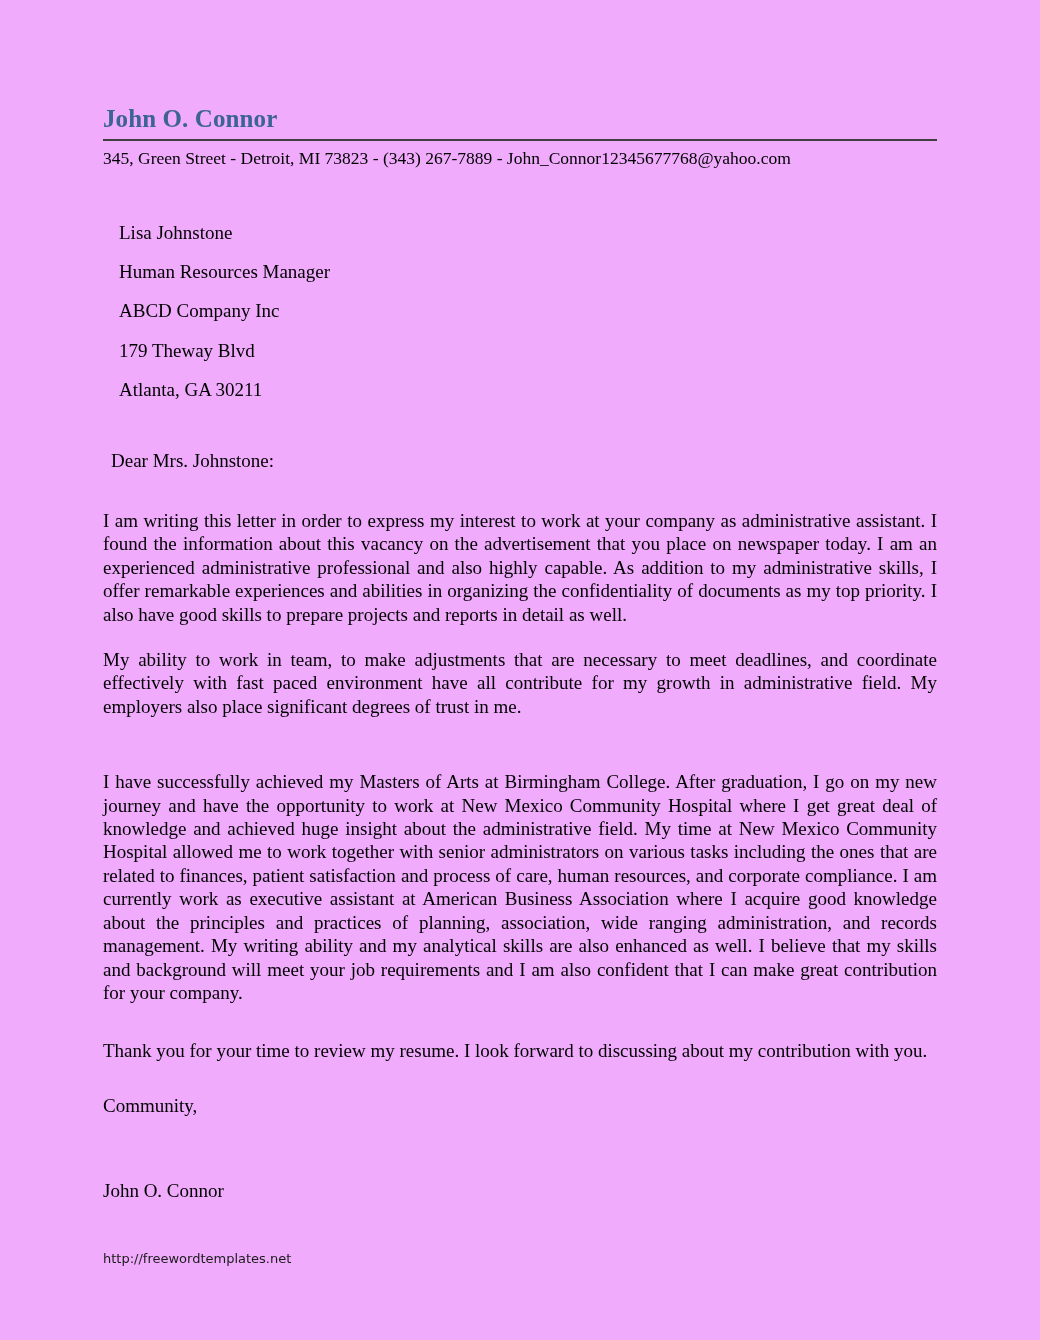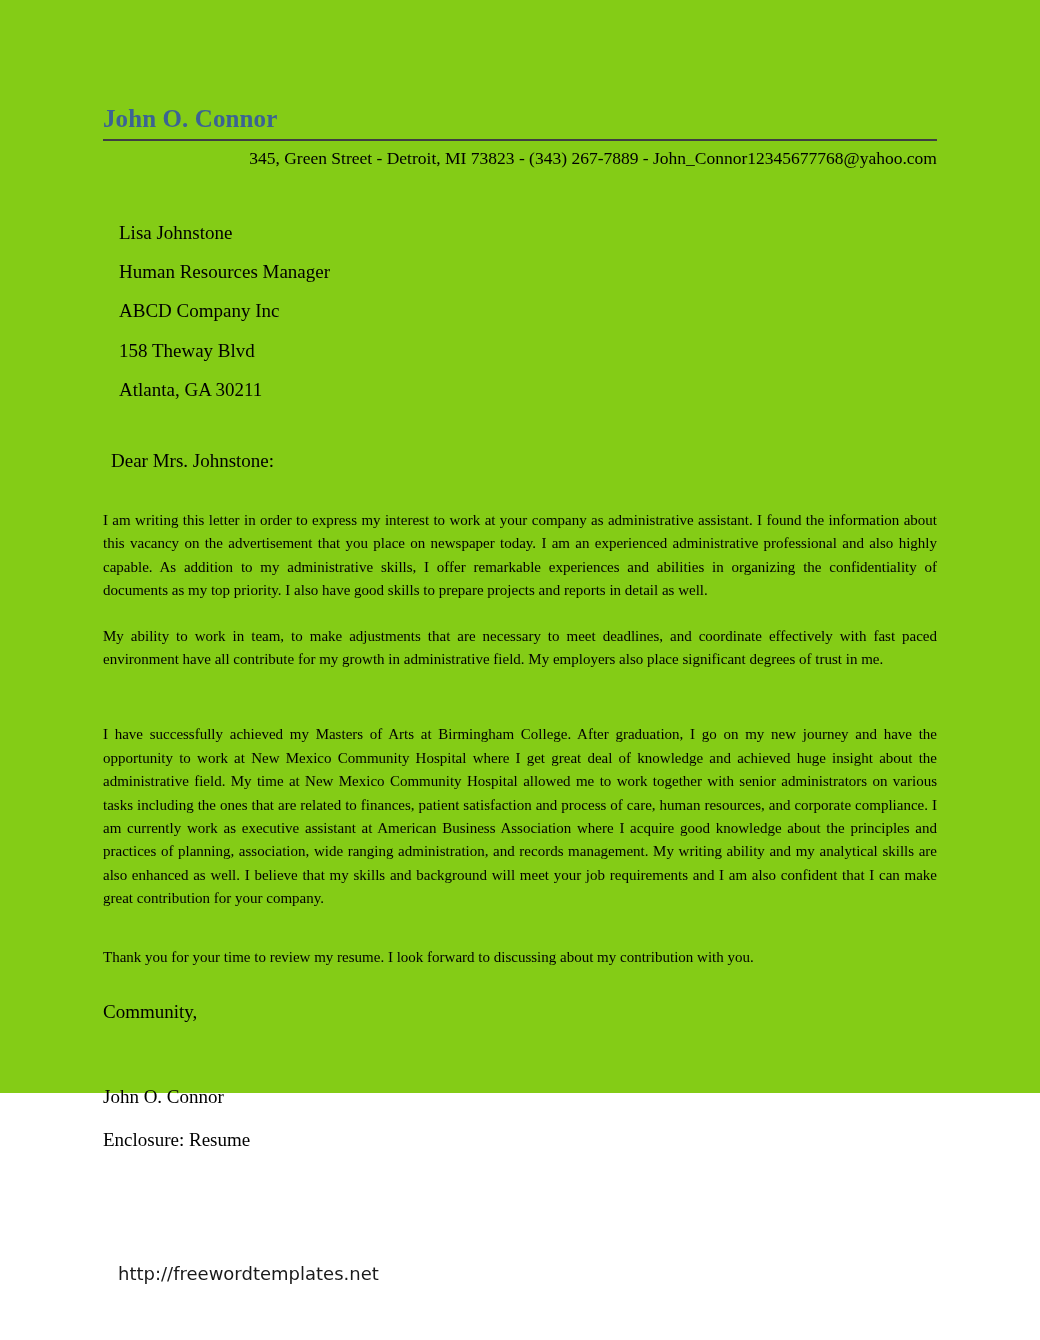--- a/index.html
+++ b/index.html
@@ -11,22 +11,22 @@
   body {
     width: 1040px;
     height: 1340px;
     font-family: "Liberation Serif", "DejaVu Serif", serif;
     color: #000000;
     -webkit-font-smoothing: antialiased;
   }
   .page {
     position: relative;
     width: 1040px;
-    height: 1093px;
-    background: #84cc16;
+    height: 1340px;
+    background: #f0abfc;
     box-sizing: border-box;
   }
   .letter-body {
     position: absolute;
     left: 103px;
     top: 0;
     width: 834px;
   }
 
   
@@ -50,21 +50,20 @@
     border-top: 2px solid #3f3f42;
     margin: 0;
     padding: 0;
   }
   .sender-contact {
     font-size: 17.5px;
     line-height: 22px;
     margin: 0;
     padding: 6px 0 0 0;
     white-space: nowrap;
-    text-align: right;
   }
 
   
   .date-line {
     font-size: 19px;
     line-height: 23px;
     margin: 0;
     padding: 47px 0 0 0;
   }
   .recipient-block {
@@ -76,21 +75,21 @@
     margin: 16px;
   }
   .salutation {
     font-size: 19px;
     line-height: 23px;
     margin: 8px;
     padding: 32px 0 0 0;
   }
 
   .para {
-    font-size: 15px;
+    font-size: 19px;
     line-height: 23.4px;
     text-align: justify;
     text-justify: inter-word;
     margin: 0;
     padding: 0;
     hyphens: none;
   }
   .para-1 { padding-top: 29px; }
   .para-2 { padding-top: 22px; }
   .para-3 { padding-top: 52px; }
@@ -117,24 +116,24 @@
 
   
   .footer {
     position: absolute;
     left: 103px;
     top: 1250px;
     width: 834px;
   }
   .footer-url {
     font-family: "DejaVu Sans", "Liberation Sans", sans-serif;
-    font-size: 18px;
+    font-size: 13px;
     line-height: 18px;
     color: #1a1a1a;
-    margin: 15px;
+    margin: 0;
     padding: 0;
   }
 </style>
 </head>
 <body>
 
 <div class="page">
 
   <div class="letter-body">
 
@@ -142,36 +141,35 @@
       <h1 class="sender-name">John O. Connor</h1>
       <hr class="letterhead-rule">
       <p class="sender-contact">345, Green Street - Detroit, MI 73823 - (343) 267-7889 - John_Connor12345677768@yahoo.com</p>
     </div>
 
 
     <div class="recipient-block">
       <p class="recipient-line">Lisa Johnstone</p>
       <p class="recipient-line">Human Resources Manager</p>
       <p class="recipient-line">ABCD Company Inc</p>
-      <p class="recipient-line">158 Theway Blvd</p>
+      <p class="recipient-line">179 Theway Blvd</p>
       <p class="recipient-line">Atlanta, GA 30211</p>
     </div>
 
     <p class="salutation">Dear Mrs. Johnstone:</p>
 
     <p class="para para-1">I am writing this letter in order to express my interest to work at your company as administrative assistant. I found the information about this vacancy on the advertisement that you place on newspaper today. I am an experienced administrative professional and also highly capable. As addition to my administrative skills, I offer remarkable experiences and abilities in organizing the confidentiality of documents as my top priority. I also have good skills to prepare projects and reports in detail as well.</p>
     <p class="para para-2">My ability to work in team, to make adjustments that are necessary to meet deadlines, and coordinate effectively with fast paced environment have all contribute for my growth in administrative field. My employers also place significant degrees of trust in me.</p>
     <p class="para para-3">I have successfully achieved my Masters of Arts at Birmingham College. After graduation, I go on my new journey and have the opportunity to work at New Mexico Community Hospital where I get great deal of knowledge and achieved huge insight about the administrative field. My time at New Mexico Community Hospital allowed me to work together with senior administrators on various tasks including the ones that are related to finances, patient satisfaction and process of care, human resources, and corporate compliance. I am currently work as executive assistant at American Business Association where I acquire good knowledge about the principles and practices of planning, association, wide ranging administration, and records management. My writing ability and my analytical skills are also enhanced as well. I believe that my skills and background will meet your job requirements and I am also confident that I can make great contribution for your company.</p>
     <p class="para para-4">Thank you for your time to review my resume. I look forward to discussing about my contribution with you.</p>
 
     <p class="closing">Community,</p>
 
     <p class="signature-name">John O. Connor</p>
 
-    <p class="enclosure">Enclosure: Resume</p>
 
   </div>
 
   <div class="footer">
     <p class="footer-url">http://freewordtemplates.net</p>
   </div>
 
 </div>
 
 </body></html>

